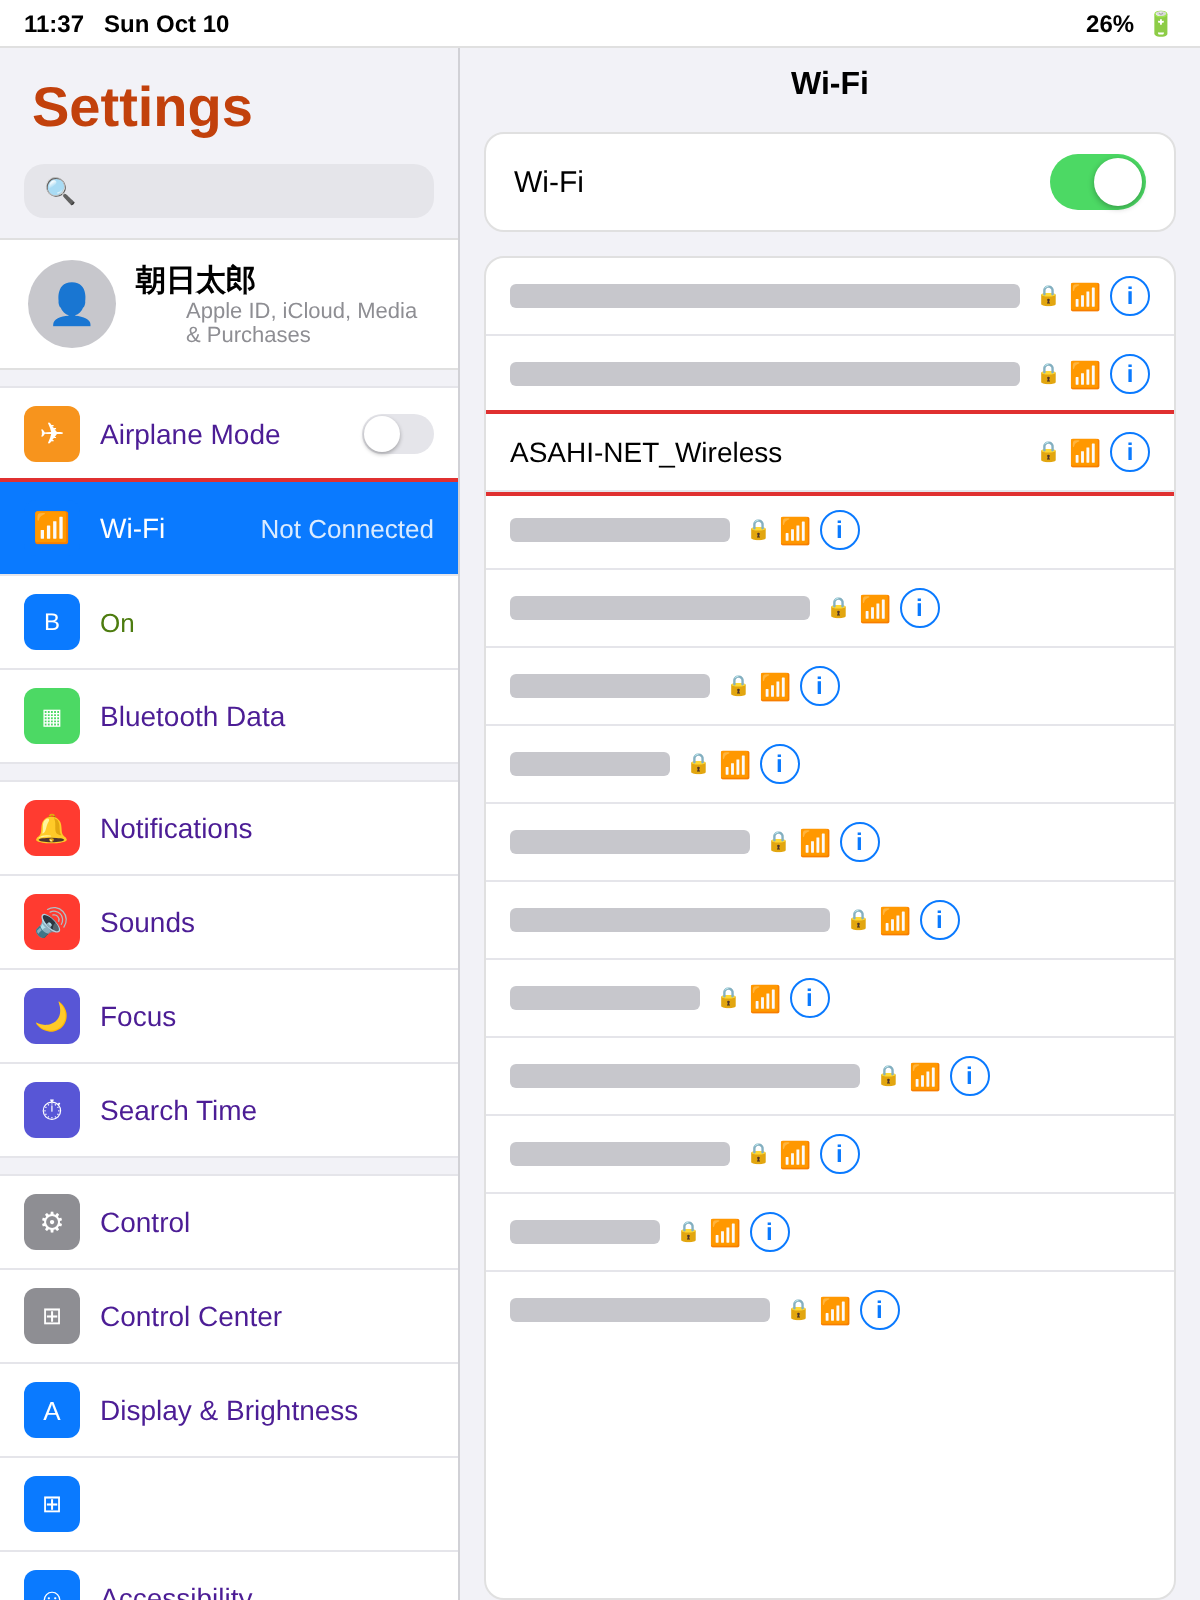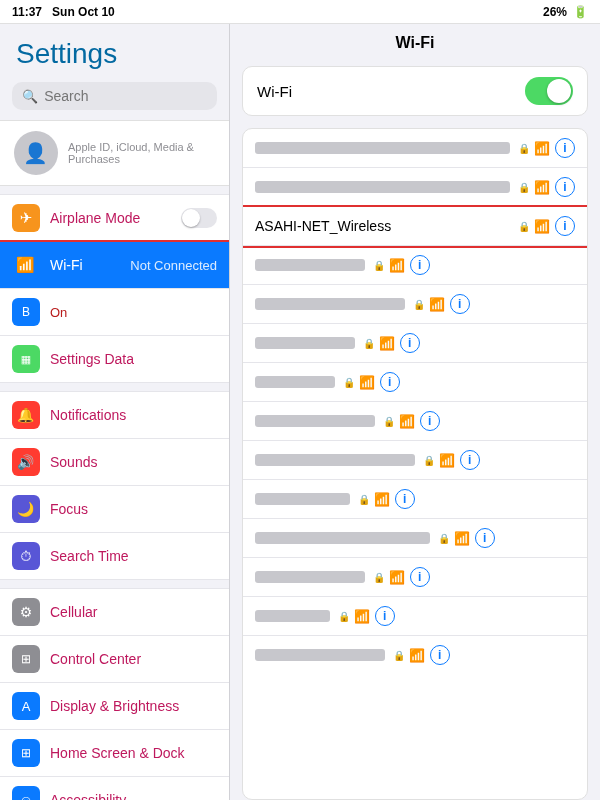--- a/index.html
+++ b/index.html
@@ -40,23 +40,23 @@
       background: #f2f2f7;
       display: flex;
       flex-direction: column;
       overflow-y: auto;
       border-right: 1px solid #d1d1d6;
       flex-shrink: 0;
     }
 
     .sidebar-title {
       font-size: 28px;
-      font-weight: 400;
+      font-weight: 700;
       padding: 14px 16px 8px;
-      color: #0369a1;
+      color: #c2410c;
     }
 
     .search-bar {
       margin: 4px 12px 10px;
       background: #e5e5ea;
       border-radius: 10px;
       display: flex;
       align-items: center;
       padding: 6px 10px;
       gap: 6px;
@@ -88,21 +88,21 @@
       border-radius: 50%;
       background: #c7c7cc;
       display: flex;
       align-items: center;
       justify-content: center;
       font-size: 20px;
       color: #666;
       flex-shrink: 0;
     }
     .profile-info .name { font-size: 15px; font-weight: 600; color: #000; }
-    .profile-info .sub { font-size: 11px; color: #8e8e93; }
+    .profile-info .sub { font-size: 11px; color: #8e8e93; margin-left: 25px; }
 
     
     .settings-group {
       margin-bottom: 8px;
     }
     .settings-item {
       display: flex;
       align-items: center;
       background: #fff;
       padding: 9px 12px;
@@ -123,22 +123,22 @@
       width: 28px;
       height: 28px;
       border-radius: 6px;
       display: flex;
       align-items: center;
       justify-content: center;
       font-size: 15px;
       flex-shrink: 0;
       color: #fff;
     }
-    .item-label { font-size: 14px; color: #be185d; flex: 1; }
-    .item-value { font-size: 13px; color: #b91c1c; }
+    .item-label { font-size: 14px; color: #4c1d95; flex: 1; }
+    .item-value { font-size: 13px; color: #4d7c0f; }
 
     
     .ic-airplane { background: #f7941d; }
     .ic-wifi { background: #0A7AFF; }
     .ic-bluetooth { background: #0A7AFF; }
     .ic-cellular { background: #4cd964; }
     .ic-notifications { background: #ff3b30; }
     .ic-sounds { background: #ff3b30; }
     .ic-focus { background: #5856d6; }
     .ic-screentime { background: #5856d6; }
@@ -279,26 +279,26 @@
   </div>
 </div>
 
 <div class="main-layout">
 
   <div class="sidebar">
     <div class="sidebar-title">Settings</div>
 
     <div class="search-bar">
       <span class="search-icon-char">🔍</span>
-      <input type="text" placeholder="Search" style="">
     </div>
 
     <div class="profile-row">
       <div class="avatar">👤</div>
       <div class="profile-info">
+        <div class="name">朝日太郎</div>
         <div class="sub">Apple ID, iCloud, Media &amp; Purchases</div>
       </div>
     </div>
 
     <div class="settings-group">
       <div class="settings-item">
         <div class="item-icon ic-airplane">✈</div>
         <span class="item-label">Airplane Mode</span>
         <div style="width:36px;height:20px;background:#e5e5ea;border-radius:10px;position:relative;">
           <div style="width:18px;height:18px;background:#fff;border-radius:50%;position:absolute;top:1px;left:1px;box-shadow:0 1px 2px rgba(0,0,0,.3);"></div>
@@ -308,21 +308,21 @@
         <div class="item-icon ic-wifi">📶</div>
         <span class="item-label">Wi-Fi</span>
         <span class="item-value">Not Connected</span>
       </div>
       <div class="settings-item">
         <div class="item-icon ic-bluetooth" style="font-size:12px;">B</div>
         <span class="item-value">On</span>
       </div>
       <div class="settings-item">
         <div class="item-icon ic-cellular" style="font-size:11px;">▦</div>
-        <span class="item-label">Settings Data</span>
+        <span class="item-label">Bluetooth Data</span>
       </div>
     </div>
 
     <div class="settings-group">
       <div class="settings-item">
         <div class="item-icon ic-notifications" style="font-size:14px;">🔔</div>
         <span class="item-label">Notifications</span>
       </div>
       <div class="settings-item">
         <div class="item-icon ic-sounds" style="font-size:14px;">🔊</div>
@@ -334,33 +334,32 @@
       </div>
       <div class="settings-item">
         <div class="item-icon ic-screentime" style="font-size:14px;">⏱</div>
         <span class="item-label">Search Time</span>
       </div>
     </div>
 
     <div class="settings-group">
       <div class="settings-item">
         <div class="item-icon ic-general" style="font-size:14px;">⚙</div>
-        <span class="item-label">Cellular</span>
+        <span class="item-label">Control</span>
       </div>
       <div class="settings-item">
         <div class="item-icon ic-controlcenter" style="font-size:12px;">⊞</div>
         <span class="item-label">Control Center</span>
       </div>
       <div class="settings-item">
         <div class="item-icon ic-display" style="font-size:13px;">A</div>
         <span class="item-label">Display &amp; Brightness</span>
       </div>
       <div class="settings-item">
         <div class="item-icon ic-homescreen" style="font-size:12px;">⊞</div>
-        <span class="item-label">Home Screen &amp; Dock</span>
       </div>
       <div class="settings-item">
         <div class="item-icon ic-accessibility" style="font-size:14px;">☺</div>
         <span class="item-label">Accessibility</span>
       </div>
 
     </div>
   </div>
 
   <div class="right-panel">

